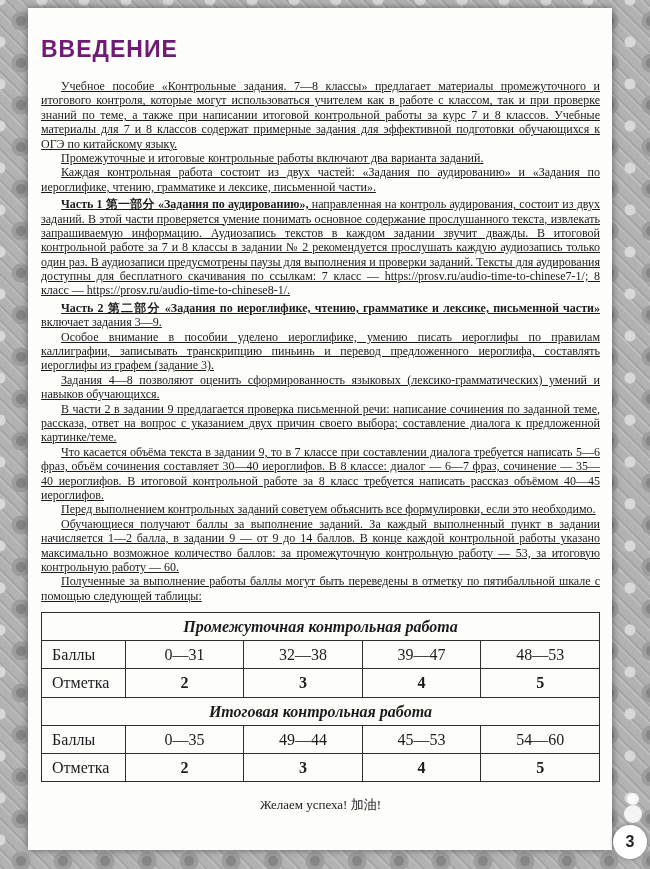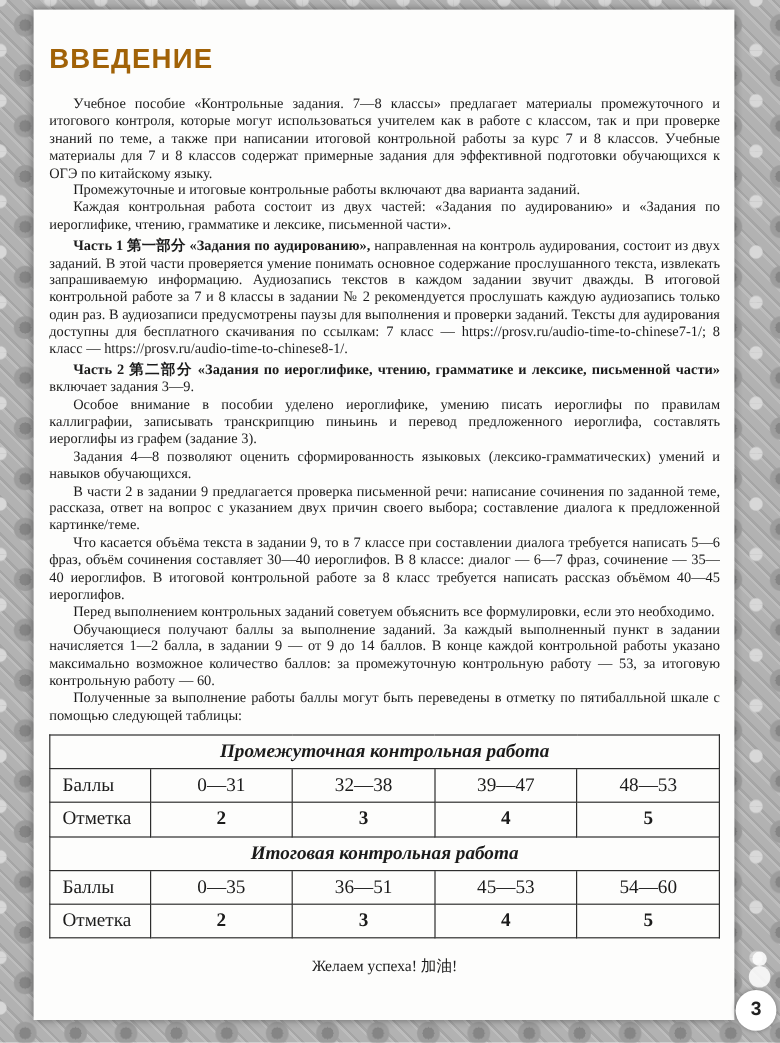--- a/index.html
+++ b/index.html
@@ -31,28 +31,29 @@
     box-shadow: 0 0 7px rgba(0,0,0,0.45);
     box-sizing: border-box;
     padding: 28px 12px 10px 13px;
   }
   h1.title {
     font-family: "Liberation Sans", sans-serif;
     font-weight: 800;
     font-size: 23px;
     letter-spacing: 1px;
     margin: 0 0 16px 0;
-    color: #a16207;
+    color: #701a75;
   }
   .para {
     margin: 0;
     font-size: 12px;
     line-height: 1.2;
     text-align: justify;
     text-indent: 20px;
+    text-decoration: underline;
   }
   .para b { font-weight: bold; }
   .sp { margin-top: 3px; }
   .grade-table {
     width: 100%;
     border-collapse: collapse;
     margin-top: 9px;
     font-size: 16px;
   }
   .grade-table td {
@@ -144,21 +145,21 @@
       <td class="mark">3</td>
       <td class="mark">4</td>
       <td class="mark">5</td>
     </tr>
     <tr>
       <td colspan="5" class="section">Итоговая контрольная работа</td>
     </tr>
     <tr>
       <td class="label">Баллы</td>
       <td class="val">0—35</td>
-      <td class="val">36—51</td>
+      <td class="val">49—44</td>
       <td class="val">45—53</td>
       <td class="val">54—60</td>
     </tr>
     <tr>
       <td class="label">Отметка</td>
       <td class="mark">2</td>
       <td class="mark">3</td>
       <td class="mark">4</td>
       <td class="mark">5</td>
     </tr>

